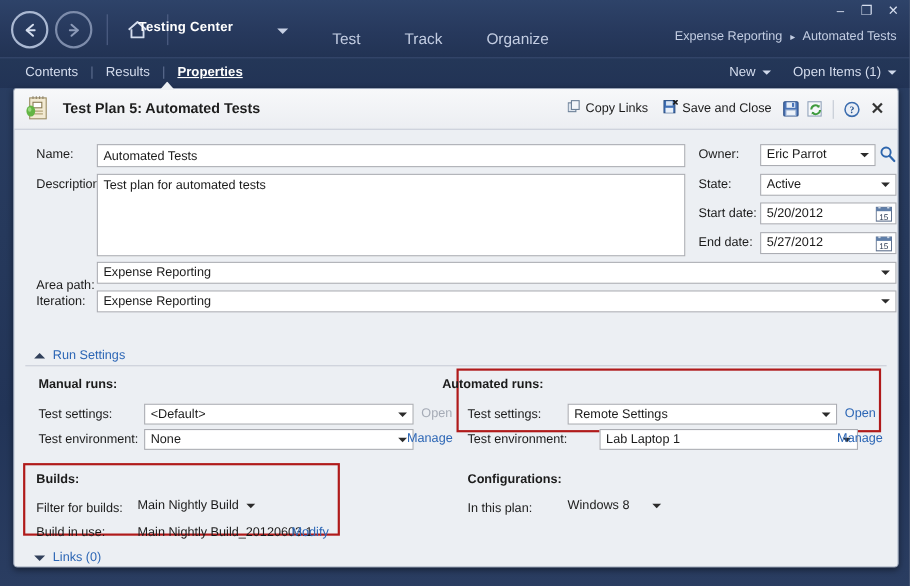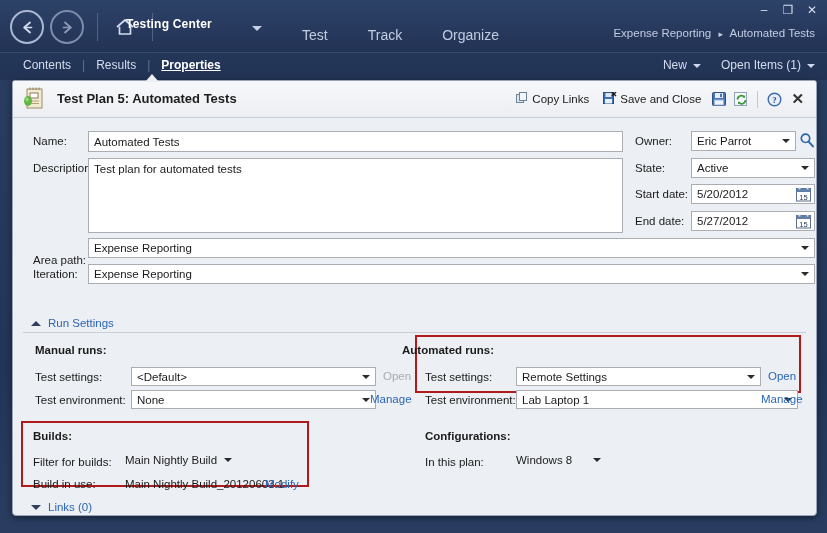--- a/index.html
+++ b/index.html
@@ -351,21 +351,21 @@
       <div class="abs redbox" style="left:402px;top:217px;width:386px;height:58px;"></div>
       <div class="abs sectitle" style="left:389px;top:226px;">Automated runs:</div>
       <div class="abs lbl" style="left:412px;top:253px;">Test settings:</div>
       <div class="abs fld combo" style="left:503px;top:249px;width:245px;height:19px;">
         <span>Remote Settings</span>
         <span class="arw"></span>
       </div>
       <div class="abs lnk" style="left:755px;top:252px;">Open</div>
 
       <div class="abs lbl" style="left:412px;top:276px;">Test environment:</div>
-      <div class="abs fld combo" style="left:503px;top:272px;width:282px;height:19px;">
+      <div class="abs fld combo" style="left:532px;top:272px;width:235px;height:19px;">
         <span>Lab Laptop 1</span>
         <span class="arw"></span>
       </div>
       <div class="abs lnk" style="left:748px;top:275px;">Manage</div>
 
       <div class="abs redbox" style="left:8px;top:303px;width:288px;height:66px;"></div>
       <div class="abs sectitle" style="left:20px;top:312px;">Builds:</div>
       <div class="abs lbl" style="left:20px;top:338px;">Filter for builds:</div>
       <div class="abs" style="left:112px;top:336px;display:flex;align-items:center;gap:7px;">
         <span class="lbl">Main Nightly Build</span>

